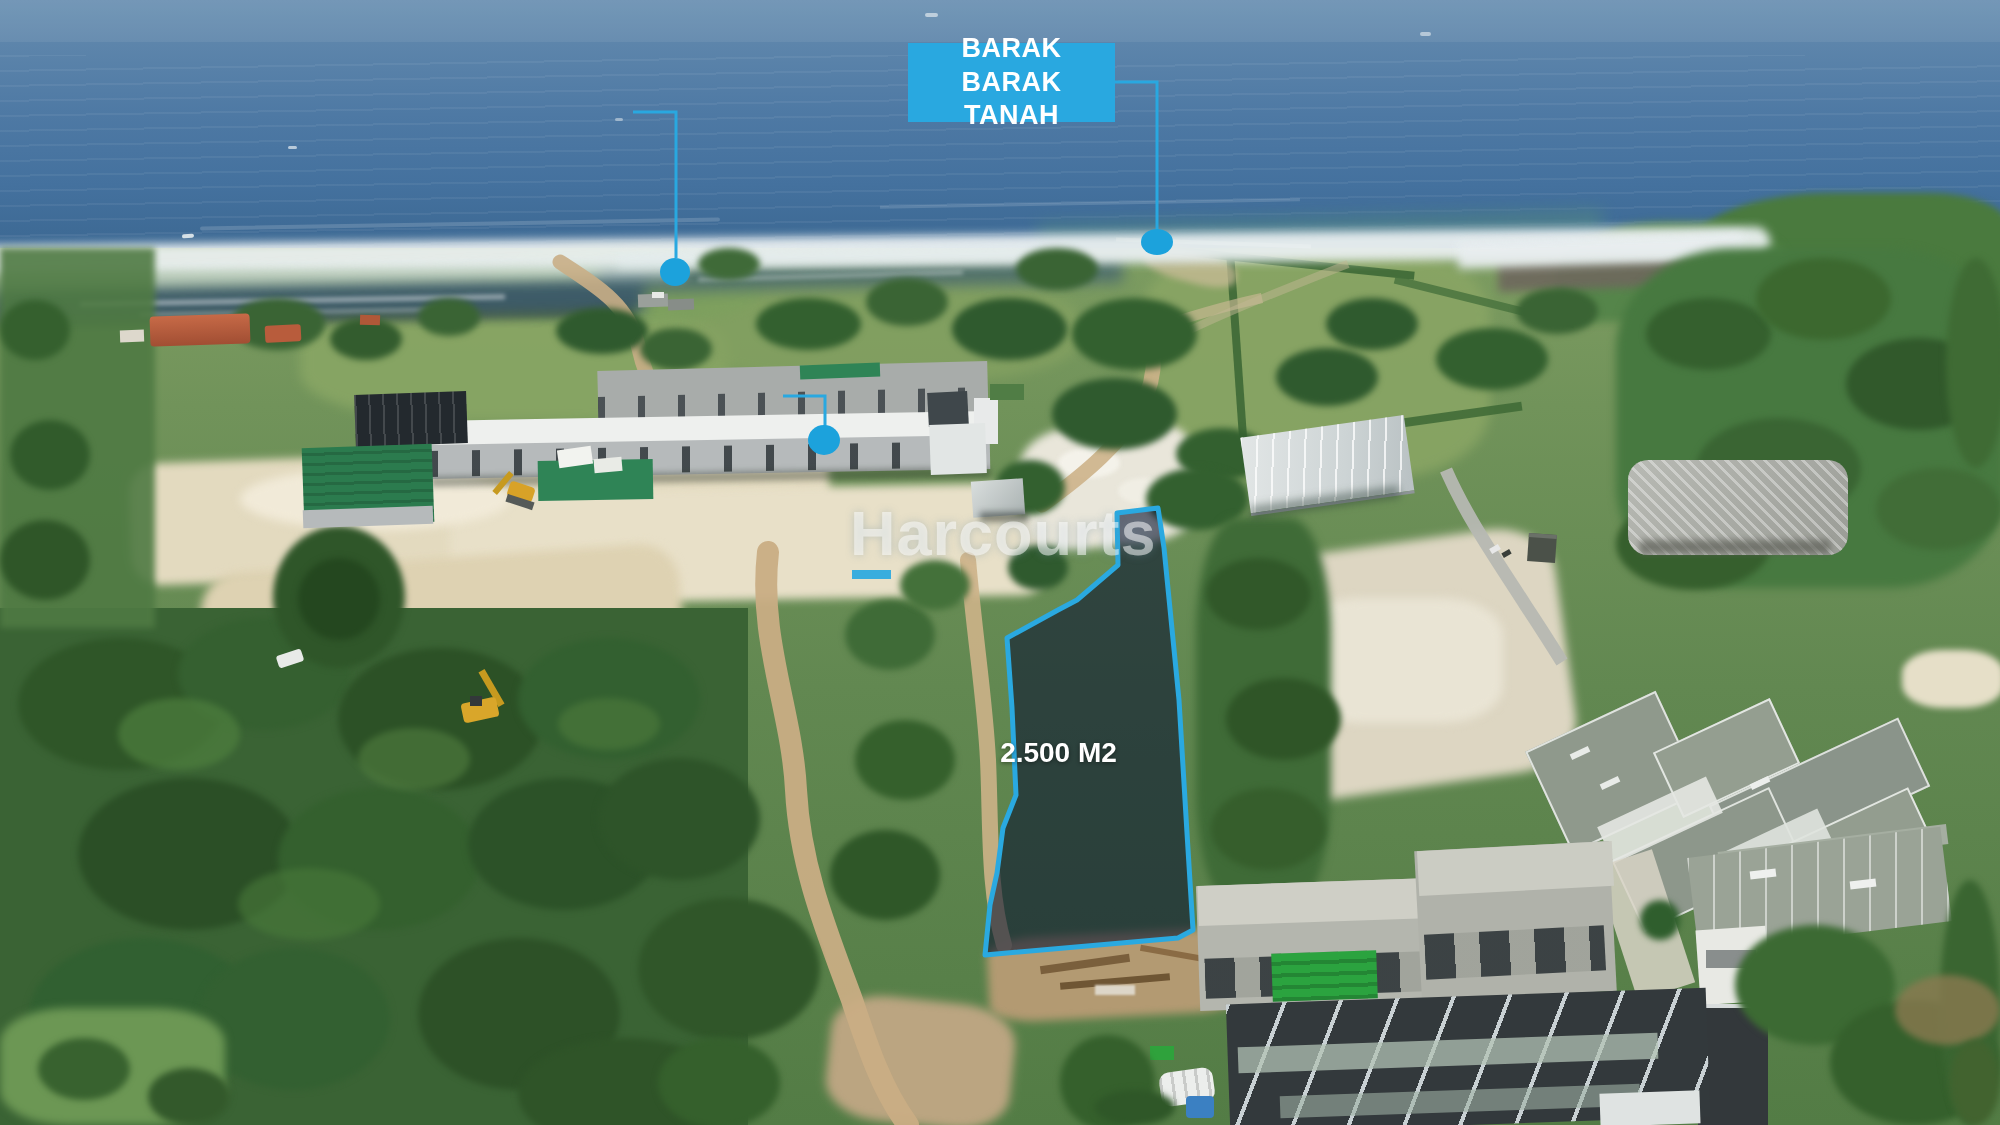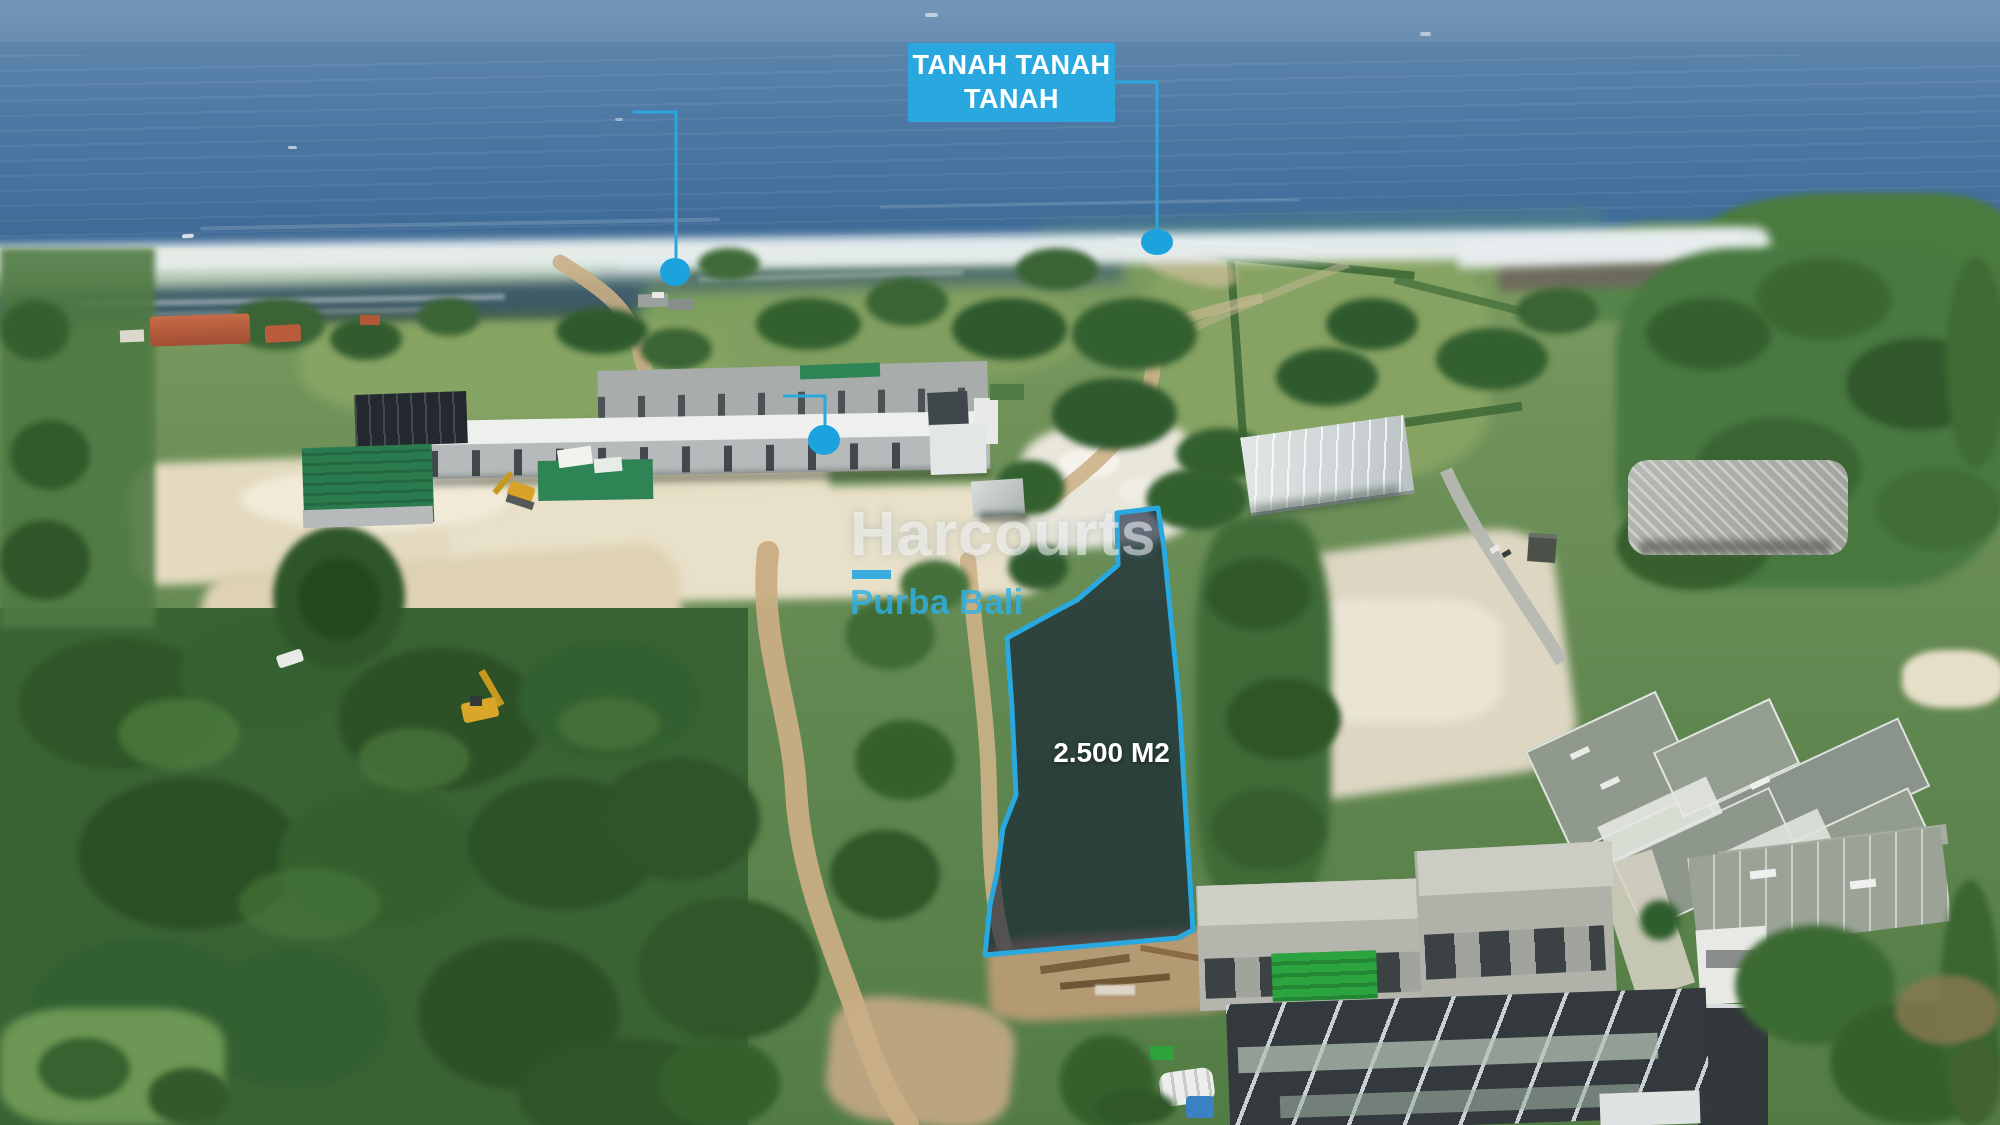--- a/index.html
+++ b/index.html
@@ -9,21 +9,21 @@
   #scene-base{z-index:1;} #roads{z-index:2;} #scene-top{z-index:3;}
   #overlay{z-index:9;} #watermark{z-index:11;}
   .s{position:absolute;}
   .label{position:absolute;background:var(--accent);color:var(--label-text);
          display:flex;flex-direction:column;align-items:center;justify-content:center;
          font-weight:bold;font-size:27px;letter-spacing:.5px;z-index:12;
          line-height:1.25;text-align:center;}
   .leader{fill:none;stroke:var(--accent);stroke-width:3;}
   .marker{fill:var(--marker);}
   #plot-shape{fill:var(--plot-fill);stroke:var(--plot-stroke);stroke-width:5;stroke-linejoin:round;}
-  #area-label{position:absolute;left:1044px;top:737px;width:135px;text-align:center;
+  #area-label{position:absolute;left:991px;top:737px;width:135px;text-align:center;
          font-size:28px;font-weight:bold;color:#fff;z-index:10;
          text-shadow:0 1px 4px rgba(0,0,0,.45);}
   #watermark{position:absolute;left:850px;top:502px;width:420px;height:130px;}
   #wm-brand{display:block;font-size:63px;font-weight:bold;line-height:1;
          color:var(--wm-white);letter-spacing:1px;text-shadow:0 0 8px rgba(110,140,160,.35);}
   #wm-bar{width:39px;height:9px;background:var(--accent);margin:5px 0 5px 2px;opacity:.92;}
   #wm-sub{display:block;font-size:35px;font-weight:bold;line-height:1;color:var(--wm-blue);}
 </style>
 </head>
 <body>
@@ -256,26 +256,25 @@
     <path class="leader" d="M633,112 L676,112 L676,258"></path>
     <path class="leader" d="M1115,82 L1157,82 L1157,230"></path>
     <path class="leader" d="M783,396 L825,396 L825,427"></path>
     <ellipse class="marker" cx="675" cy="272" rx="15" ry="14"></ellipse>
     <ellipse class="marker" cx="1157" cy="242" rx="16" ry="13"></ellipse>
     <ellipse class="marker" cx="824" cy="440" rx="16" ry="15"></ellipse>
   </svg>
 
 
   <div class="label" style="left:908px;top:43px;width:207px;height:79px">
-    <span>TANAH TANAH</span>
+    <span>BARAK BARAK</span>
     <span>TANAH</span>
   </div>
 
 
   <div id="area-label">2.500 M2</div>
 
   <div id="watermark">
     <span id="wm-brand">Harcourts</span>
     <div id="wm-bar"></div>
-    <span id="wm-sub">Purba Bali</span>
   </div>
 
 </div>
 
 </body></html>

